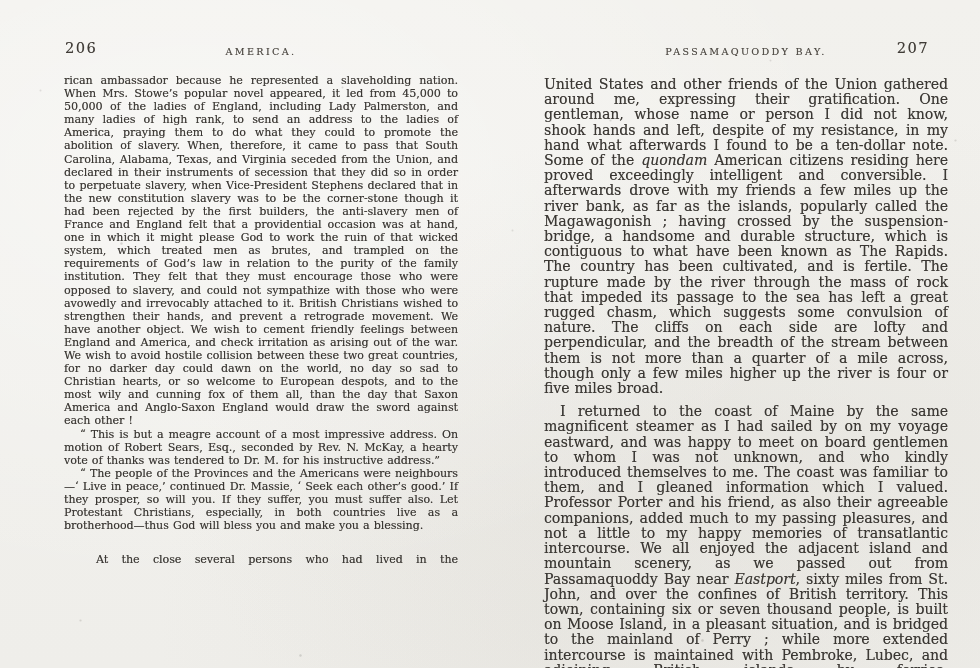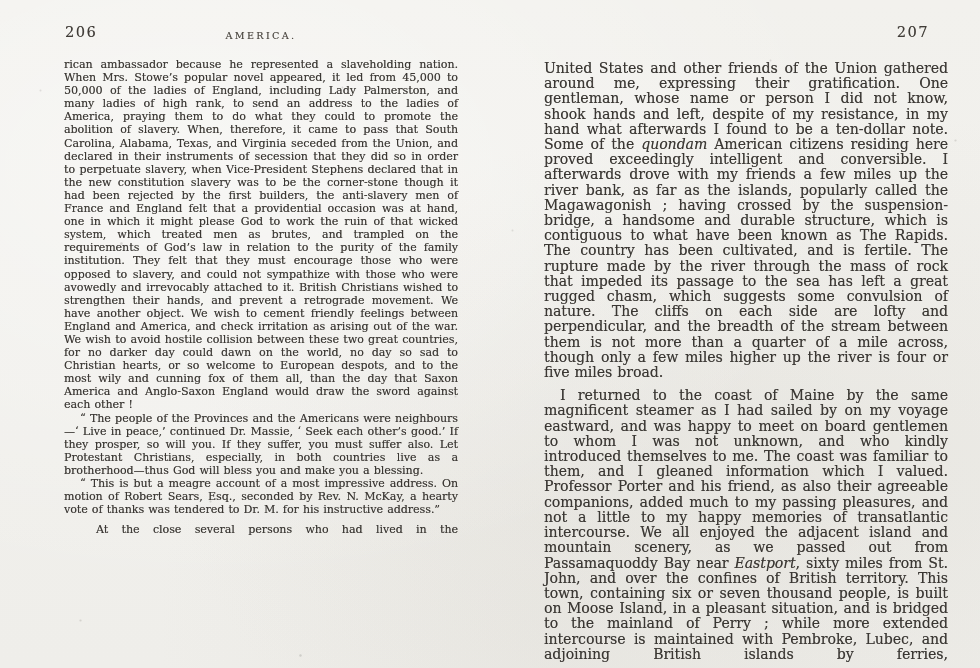--- a/index.html
+++ b/index.html
@@ -31,62 +31,64 @@
   #left-col{left:64px;width:394px;}
   #right-col{left:544px;width:404px;}
 
   .page-header{position:relative;}
   #left-col .page-header{height:34px;}
   #right-col .page-header{height:37px;}
   .running-head{
     text-align:center;font-size:9.5px;letter-spacing:2.4px;
     color:#4e4a44;padding-top:6px;
     text-shadow:.2px .2px .4px rgba(70,66,60,.5);
+    margin-top:16px;
   }
   .pagenum{
     position:absolute;top:0;font-size:14.5px;letter-spacing:1.5px;color:#403c37;
     text-shadow:.2px .2px .5px rgba(60,56,51,.5);
   }
   .pn-left{left:1px;}
   .pn-right{right:19px;}
 
   .page-body p{
     margin:0;text-align:justify;color:#3a3733;word-spacing:.6px;
     text-shadow:.2px .2px .5px rgba(58,55,51,.55);
   }
   #left-body p{font-size:11px;line-height:13.1px;}
   #right-body p{font-size:14px;line-height:15.2px;}
   .page-body p em{font-style:italic;}
   p.ind-s{text-indent:16px;}
   p.ind-l{text-indent:32px;}
-  p.gap{margin-top:7px;}
+  p.gap{margin-top:21px;}
   p.gap-s{margin-top:8px;}
   p.cont{text-align-last:justify;}
 </style>
 </head>
 <body>
 
 <div class="scan">
   <div class="specks"></div>
 
   <section class="page-col" id="left-col">
     <header class="page-header">
       <span class="pagenum pn-left">206</span>
       <div class="running-head">AMERICA.</div>
     </header>
     <div class="page-body" id="left-body">
         <p class=""><span>rican ambassador because he represented a slaveholding nation. When Mrs. Stowe’s popular novel appeared, it led from 45,000 to 50,000 of the ladies of England, including Lady Palmerston, and many ladies of high rank, to send an address to the ladies of America, praying them to do what they could to promote the abolition of slavery. When, therefore, it came to pass that South Carolina, Alabama, Texas, and Virginia seceded from the Union, and declared in their instruments of secession that they did so in order to perpetuate slavery, when Vice-President Stephens declared that in the new constitution slavery was to be the corner-stone though it had been rejected by the first builders, the anti-slavery men of France and England felt that a providential occasion was at hand, one in which it might please God to work the ruin of that wicked system, which treated men as brutes, and trampled on the requirements of God’s law in relation to the purity of the family institution. They felt that they must encourage those who were opposed to slavery, and could not sympathize with those who were avowedly and irrevocably attached to it. British Christians wished to strengthen their hands, and prevent a retrograde movement. We have another object. We wish to cement friendly feelings between England and America, and check irritation as arising out of the war. We wish to avoid hostile collision between these two great countries, for no darker day could dawn on the world, no day so sad to Christian hearts, or so welcome to European despots, and to the most wily and cunning fox of them all, than the day that Saxon America and Anglo-Saxon England would draw the sword against each other&nbsp;!</span></p>
+        <p class="ind-s"><span>“ This is but a meagre account of a most impressive address. On motion of Robert Sears, Esq., seconded by Rev. N. McKay, a hearty vote of thanks was tendered to Dr. M. for his instructive address.”</span></p>
         <p class="ind-s"><span>“ The people of the Provinces and the Americans were neighbours—‘ Live in peace,’ continued Dr. Massie, ‘ Seek each other’s good.’ If they prosper, so will you. If they suffer, you must suffer also. Let Protestant Christians, especially, in both countries live as a brotherhood—thus God will bless you and make you a blessing.</span></p>
-        <p class="ind-s"><span>“ This is but a meagre account of a most impressive address. On motion of Robert Sears, Esq., seconded by Rev. N. McKay, a hearty vote of thanks was tendered to Dr. M. for his instructive address.”</span></p>
         <p class="ind-l gap cont"><span>At the close several persons who had lived in the</span></p>
       </div>
   </section>
 
   <section class="page-col" id="right-col">
     <header class="page-header">
+      <div class="running-head">PASSAMAQUODDY BAY.</div>
       <span class="pagenum pn-right">207</span>
     </header>
     <div class="page-body" id="right-body">
         <p class=""><span>United States and other friends of the Union gathered around me, expressing their gratification. One gentleman, whose name or person I did not know, shook hands and left, despite of my resistance, in my hand what afterwards I found to be a ten-dollar note. Some of the </span><em>quondam</em><span> American citizens residing here proved exceedingly intelligent and conversible. I afterwards drove with my friends a few miles up the river bank, as far as the islands, popularly called the Magawagonish&nbsp;; having crossed by the suspension-bridge, a handsome and durable structure, which is contiguous to what have been known as The Rapids. The country has been cultivated, and is fertile. The rupture made by the river through the mass of rock that impeded its passage to the sea has left a great rugged chasm, which suggests some convulsion of nature. The cliffs on each side are lofty and perpendicular, and the breadth of the stream between them is not more than a quarter of a mile across, though only a few miles higher up the river is four or five miles broad.</span></p>
         <p class="ind-s gap-s cont"><span>I returned to the coast of Maine by the same magnificent steamer as I had sailed by on my voyage eastward, and was happy to meet on board gentlemen to whom I was not unknown, and who kindly introduced themselves to me. The coast was familiar to them, and I gleaned information which I valued. Professor Porter and his friend, as also their agreeable companions, added much to my passing pleasures, and not a little to my happy memories of transatlantic intercourse. We all enjoyed the adjacent island and mountain scenery, as we passed out from Passamaquoddy Bay near </span><em>Eastport</em><span>, sixty miles from St. John, and over the confines of British territory. This town, containing six or seven thousand people, is built on Moose Island, in a pleasant situation, and is bridged to the mainland of Perry&nbsp;; while more extended intercourse is maintained with Pembroke, Lubec, and adjoining British islands by ferries,</span></p>
       </div>
   </section>
 </div>
 
 </body></html>

